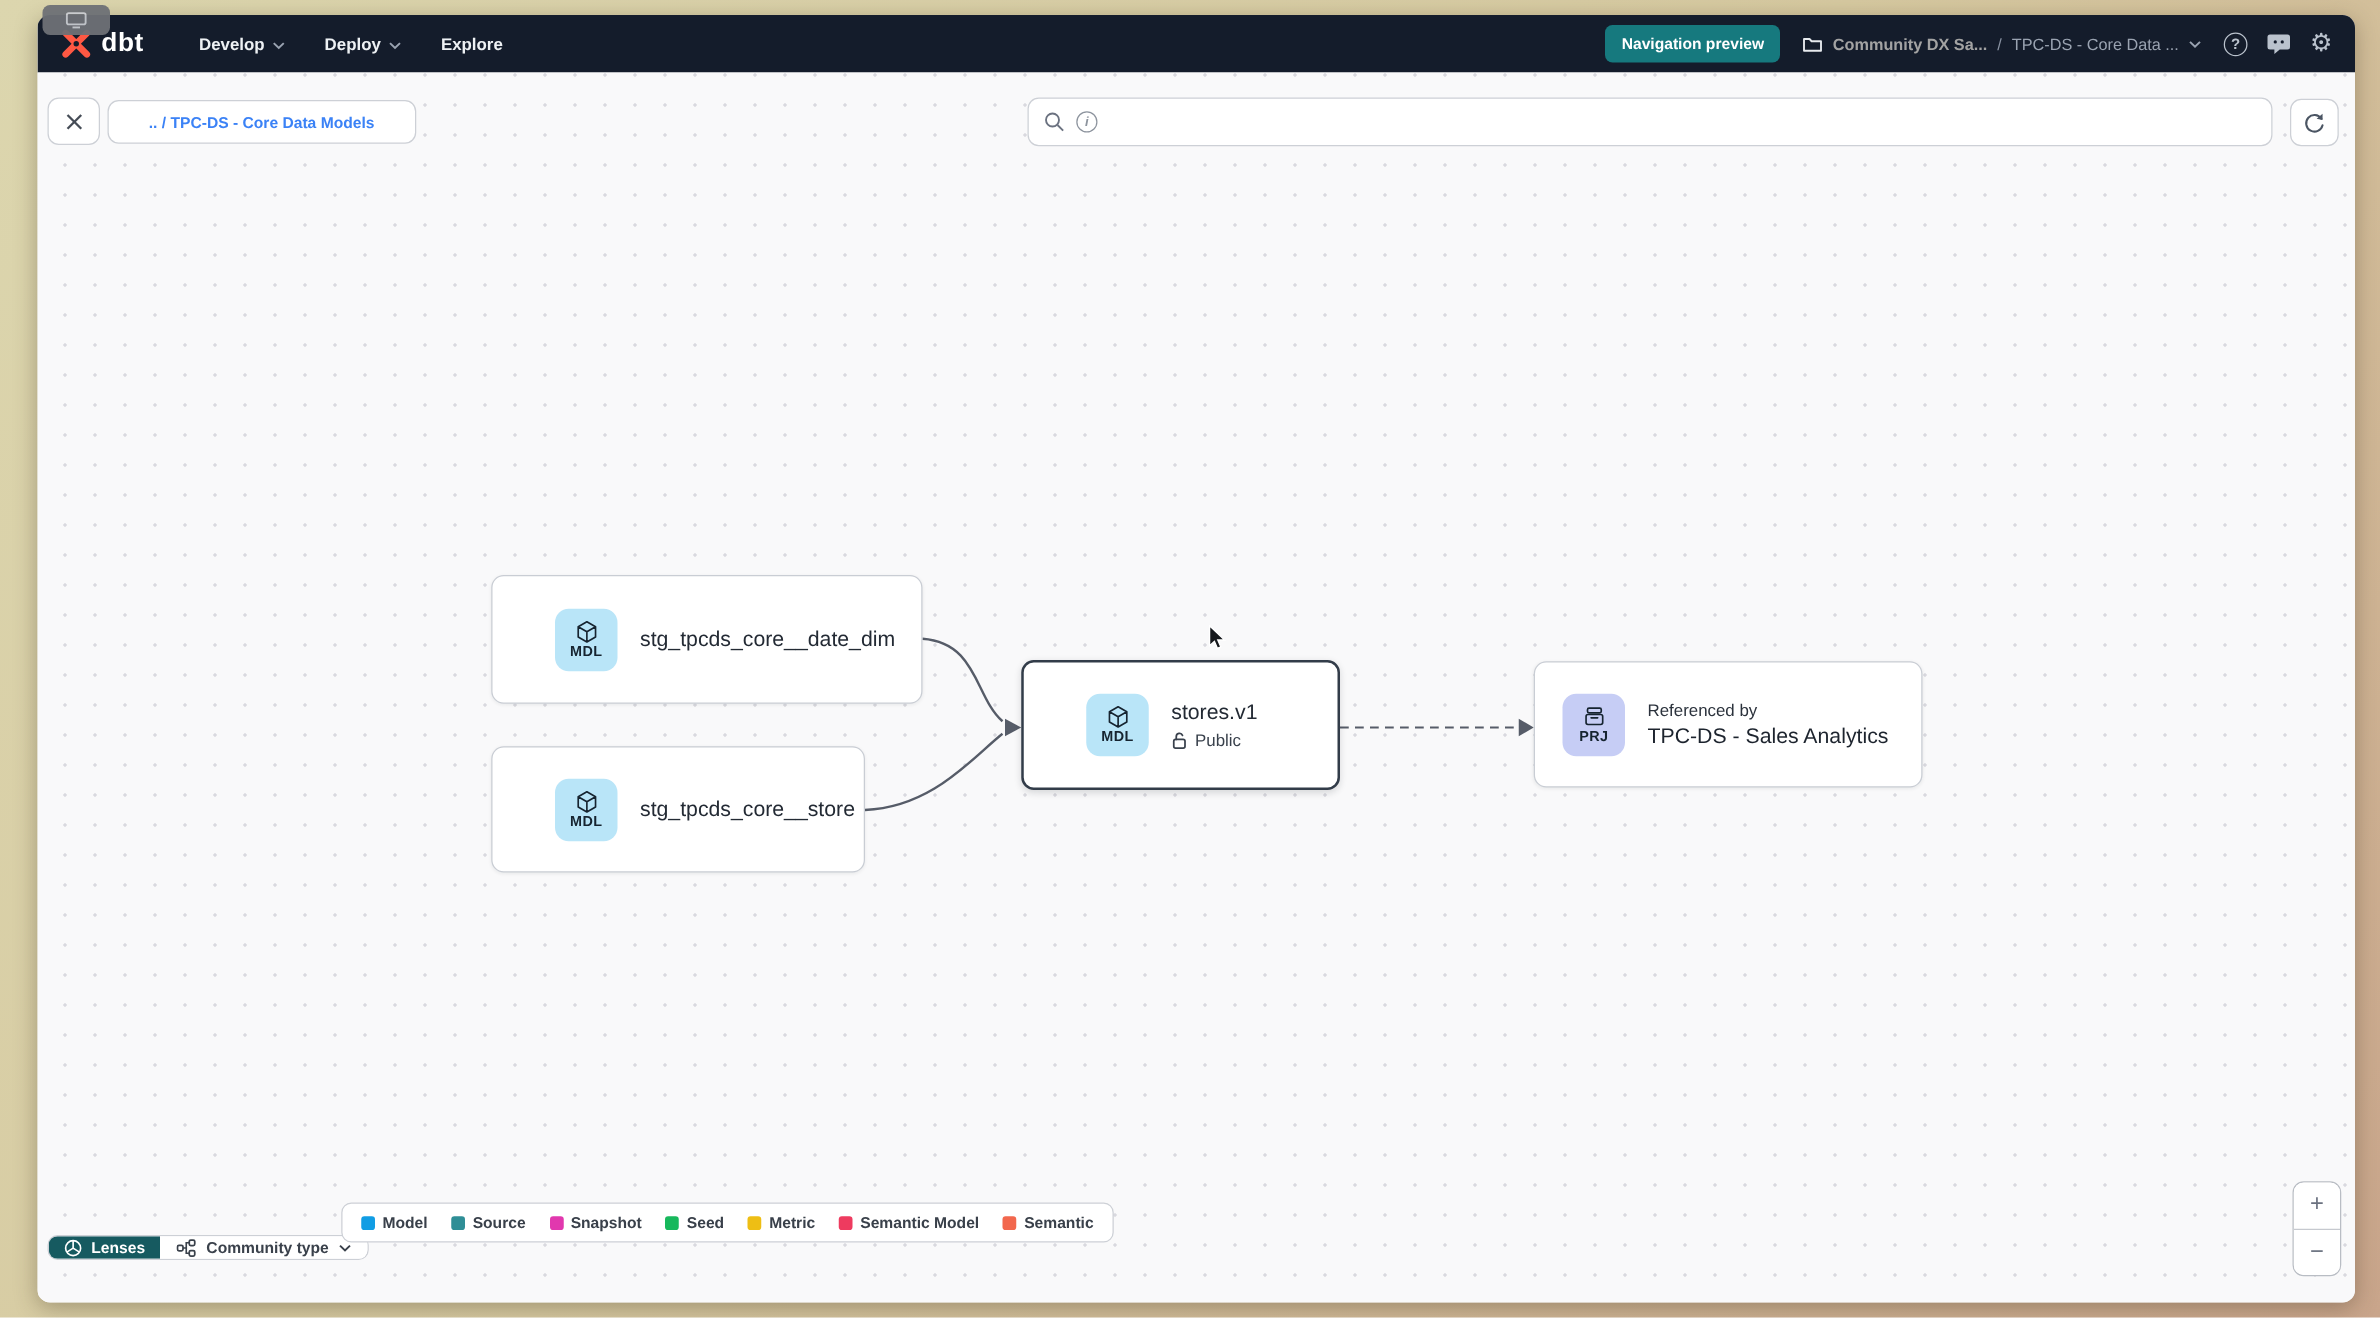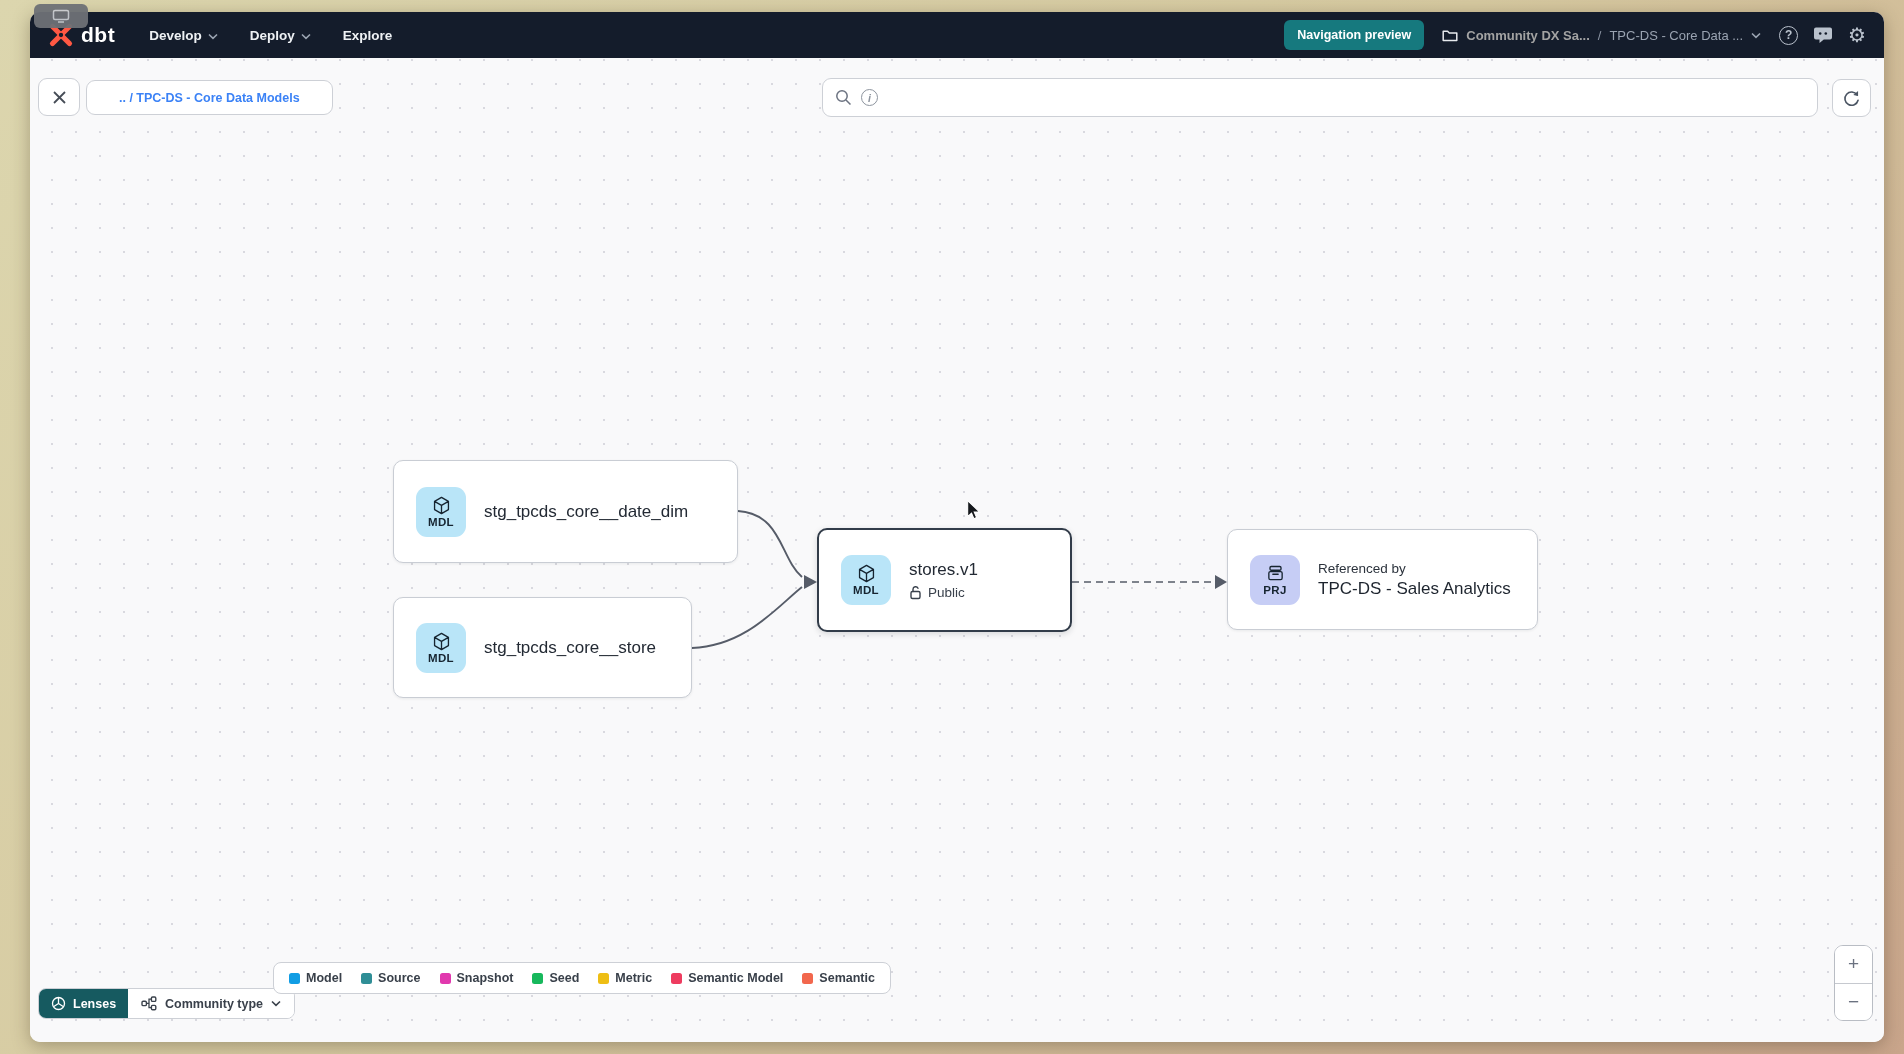--- a/index.html
+++ b/index.html
@@ -9,21 +9,21 @@
 
   .app-window { position:absolute; left:30px; top:12px; width:1854px; height:1030px;
     border-radius:10px; overflow:hidden; background:#f9f9fa; box-shadow:0 4px 18px rgba(60,50,30,.35); }
 
   .share-tab { position:absolute; left:34px; top:4px; width:54px; height:24px; background:#6e7176;
     border-radius:6px; z-index:20; display:flex; align-items:center; justify-content:center; opacity:.95; }
   .share-tab svg { display:block; }
 
   
   .topnav { height:46px; background:#141c2b; display:flex; align-items:center; padding:0 18px; color:#eef1f4; }
-  .logo { display:flex; align-items:center; gap:7px; margin-right:34px; }
+  .logo { display:flex; align-items:center; gap:7px; margin-right:44px; }
   .logo-text { font-size:21px; font-weight:bold; color:#fff; letter-spacing:.5px; }
   .menus { display:flex; align-items:center; gap:32px; }
   .menu-item { display:flex; align-items:center; gap:6px; font-size:13.5px; font-weight:bold;
     color:#eef1f4; cursor:pointer; }
   .menu-item .chev { color:#9aa3b1; margin-top:2px; }
   .nav-right { margin-left:auto; display:flex; align-items:center; gap:18px; }
   .preview-btn { background:#16797e; color:#fff; font-size:12.5px; font-weight:bold;
     padding:8px 13px; border-radius:6px; border:none; cursor:pointer; }
   .nav-breadcrumb { display:flex; align-items:center; gap:8px; font-size:13px; }
   .crumb-project { font-weight:bold; color:#a3a3a3; }
@@ -53,34 +53,34 @@
     display:flex; align-items:center; justify-content:center; font-size:10.5px; font-style:italic; font-weight:bold; }
   .refresh-btn { position:absolute; left:1802px; top:21px; width:39px; height:38px; background:#fff;
     border:1px solid #cdd0d6; border-radius:9px; display:flex; align-items:center; justify-content:center; cursor:pointer; }
 
   
   .node { position:absolute; background:#fff; border:1px solid #c9cdd4; border-radius:10px;
     display:flex; align-items:center; padding:0 22px; gap:18px; box-shadow:0 1px 3px rgba(20,25,35,.07); cursor:pointer; }
   .node.selected { border:2px solid #323c49; box-shadow:0 2px 6px rgba(20,25,35,.15); }
   .node-badge { width:50px; height:50px; border-radius:11px; display:flex; flex-direction:column;
     align-items:center; justify-content:center; gap:1px; flex:none; }
-  .badge-mdl { background:#b9e5f8; }
+  .badge-mdl { background:#b9e5f8;margin-left:28px; }
   .badge-prj { background:#c6cdf5; }
   .node-badge .badge-label { font-size:11.5px; font-weight:bold; color:#162430; letter-spacing:.3px; }
   .node-title { font-size:17px; font-weight:500; color:#232a34; white-space:nowrap; }
   .node-sub { display:flex; align-items:center; gap:6px; font-size:13.5px; color:#39414c; margin-top:5px; }
   .ref-top { font-size:13.5px; color:#2b323c; margin-bottom:3px; }
   .ref-title { font-size:17px; color:#1d242e; white-space:nowrap; }
 
   .edges { position:absolute; left:0; top:0; pointer-events:none; }
 
   .cursor { position:absolute; left:936px; top:442px; pointer-events:none; z-index:30; }
 
   
-  .lens-group { position:absolute; left:8px; top:930px; height:31px; display:flex; border:1px solid #cdd0d6;
+  .lens-group { position:absolute; left:8px; top:930px; height:20px; display:flex; border:1px solid #cdd0d6;
     border-radius:8px; overflow:hidden; background:#fff; }
   .lenses-btn { background:#165a60; color:#fff; border:none; display:flex; align-items:center; gap:7px;
     font-size:12.5px; font-weight:bold; padding:0 12px; cursor:pointer; }
   .resource-btn { background:#fff; border:none; display:flex; align-items:center; gap:8px;
     font-size:12.5px; font-weight:bold; color:#3a414b; padding:0 13px; cursor:pointer; }
   .legend-box { position:absolute; left:243px; top:904px; height:32px; background:#fff;
     border:1px solid #cdd0d6; border-radius:8px; display:flex; align-items:center; padding:0 15px; gap:19px; }
   .legend-item { display:flex; align-items:center; gap:6px; font-size:12.5px; font-weight:bold; color:#39404a; }
   .swatch { width:11px; height:11px; border-radius:2.5px; display:inline-block; }
   .zoom-ctrl { position:absolute; left:1804px; top:887px; width:39px; height:76px; background:#fff;

